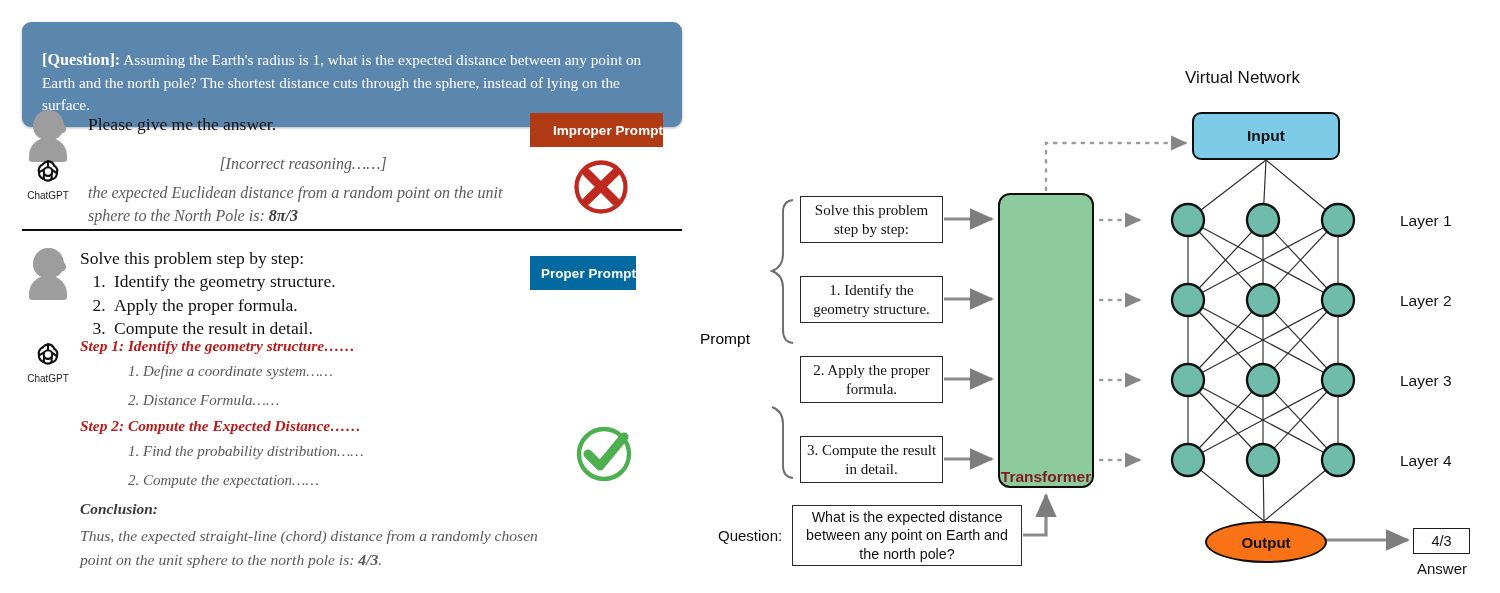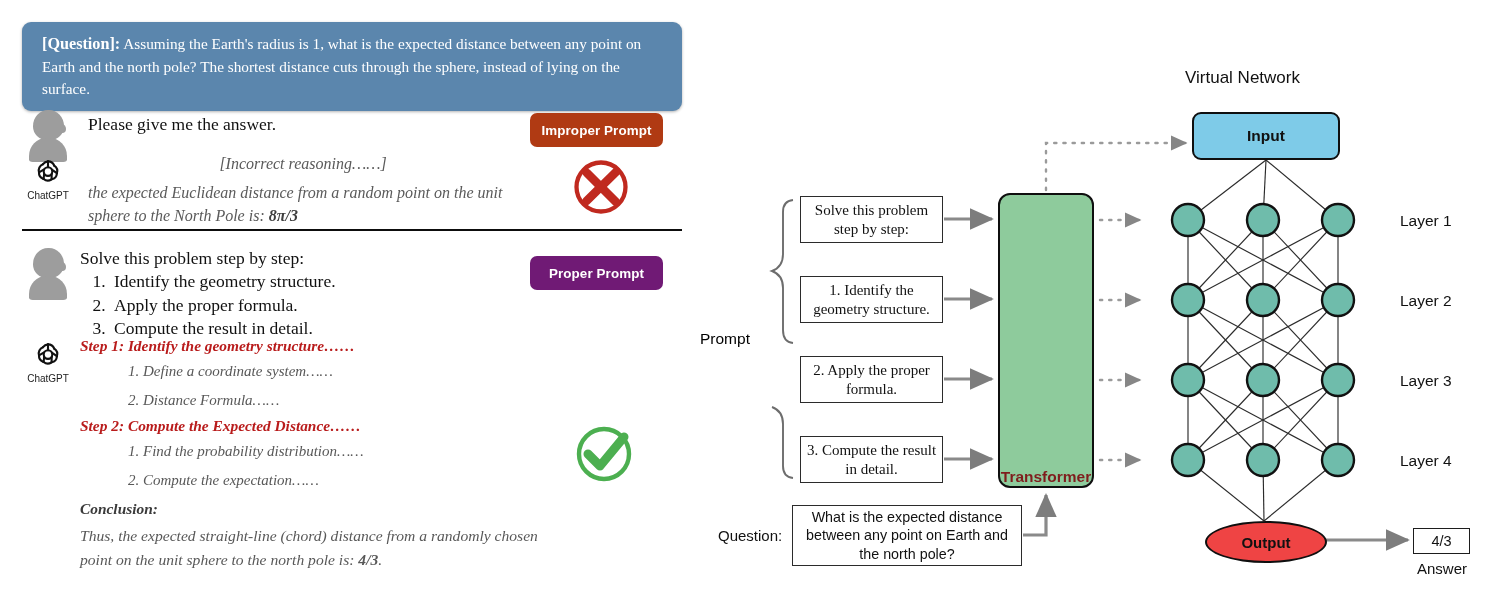--- a/index.html
+++ b/index.html
@@ -15,21 +15,21 @@
   .stage { position: absolute; inset: 0; }
 
   
   #left-panel { position: absolute; left: 0; top: 0; width: 720px; height: 593px; }
 
   #question-banner {
     position: absolute; left: 22px; top: 22px;
     width: 660px; box-sizing: border-box;
     background: #5b86ad;
     border-radius: 9px;
-    padding: 11px 16px 12px 20px;
+    padding: 27px 16px 12px 20px;
     color: #ffffff;
     font-family: "Liberation Serif", serif;
     font-size: 15.3px;
     line-height: 1.42;
     box-shadow: 0 1px 3px rgba(0,0,0,0.30);
   }
   #question-banner .q-tag { font-weight: bold; font-size: 16.2px; }
 
   .avatar-head {
     position: absolute;
@@ -56,29 +56,29 @@
 
   .gpt-badge { position: absolute; width: 52px; text-align: center; }
   .gpt-badge svg { display:block; margin: 0 auto; }
   .gpt-badge .gpt-label {
     font-family: "Liberation Sans", sans-serif;
     font-size: 10px; color: #1c1c1c; margin-top: 1px;
   }
 
   .pill {
     position: absolute;
-    border-radius: 7px;
+    border-radius: 0;
     color: #ffffff;
     font-family: "Liberation Sans", sans-serif;
     font-size: 13.4px; font-weight: bold;
-    display: flex; align-items: center; justify-content: center;
+    display: flex; align-items: center; justify-content: flex-end;
     letter-spacing: 0.1px;
   }
   #improper-pill { left: 530px; top: 113px; width: 133px; height: 34px; background: #b03a13; }
-  #proper-pill   { left: 530px; top: 256px; width: 133px; height: 34px; background: #701a75; }
+  #proper-pill   { left: 530px; top: 256px; width: 106px; height: 34px; background: #0369a1; }
 
   .serif-blk {
     position: absolute;
     font-family: "Liberation Serif", serif;
     color: #111111;
   }
   #user-msg-1 { left: 88px; top: 114px; font-size: 17.5px; }
 
   #gpt-msg-1 {
     position: absolute; left: 88px; top: 152px; width: 430px;
@@ -196,21 +196,21 @@
 
   .layer-label {
     position: absolute; left: 1400px;
     font-family: "Liberation Sans", sans-serif; font-size: 15.5px; color:#111;
   }
   #llab-0 { top: 212px; } #llab-1 { top: 292px; }
   #llab-2 { top: 372px; } #llab-3 { top: 452px; }
 
   #output-ellipse {
     position: absolute; left: 1205px; top: 521px; width: 118px; height: 38px;
-    background: #ef4444; border: 2.6px solid #0f0f0f; border-radius: 50%;
+    background: #f97316; border: 2.6px solid #0f0f0f; border-radius: 50%;
     display:flex; align-items:center; justify-content:center;
     font-family: "Liberation Sans", sans-serif; font-size: 15px; font-weight:bold; color:#111;
   }
   #answer-box {
     position: absolute; left: 1413px; top: 528px; width: 57px; height: 26px;
     box-sizing:border-box; border: 1.4px solid #1d1d1d; background:#fff;
     display:flex; align-items:center; justify-content:center;
     font-family: "Liberation Sans", sans-serif; font-size: 14.5px; color:#111;
   }
   #answer-label {

